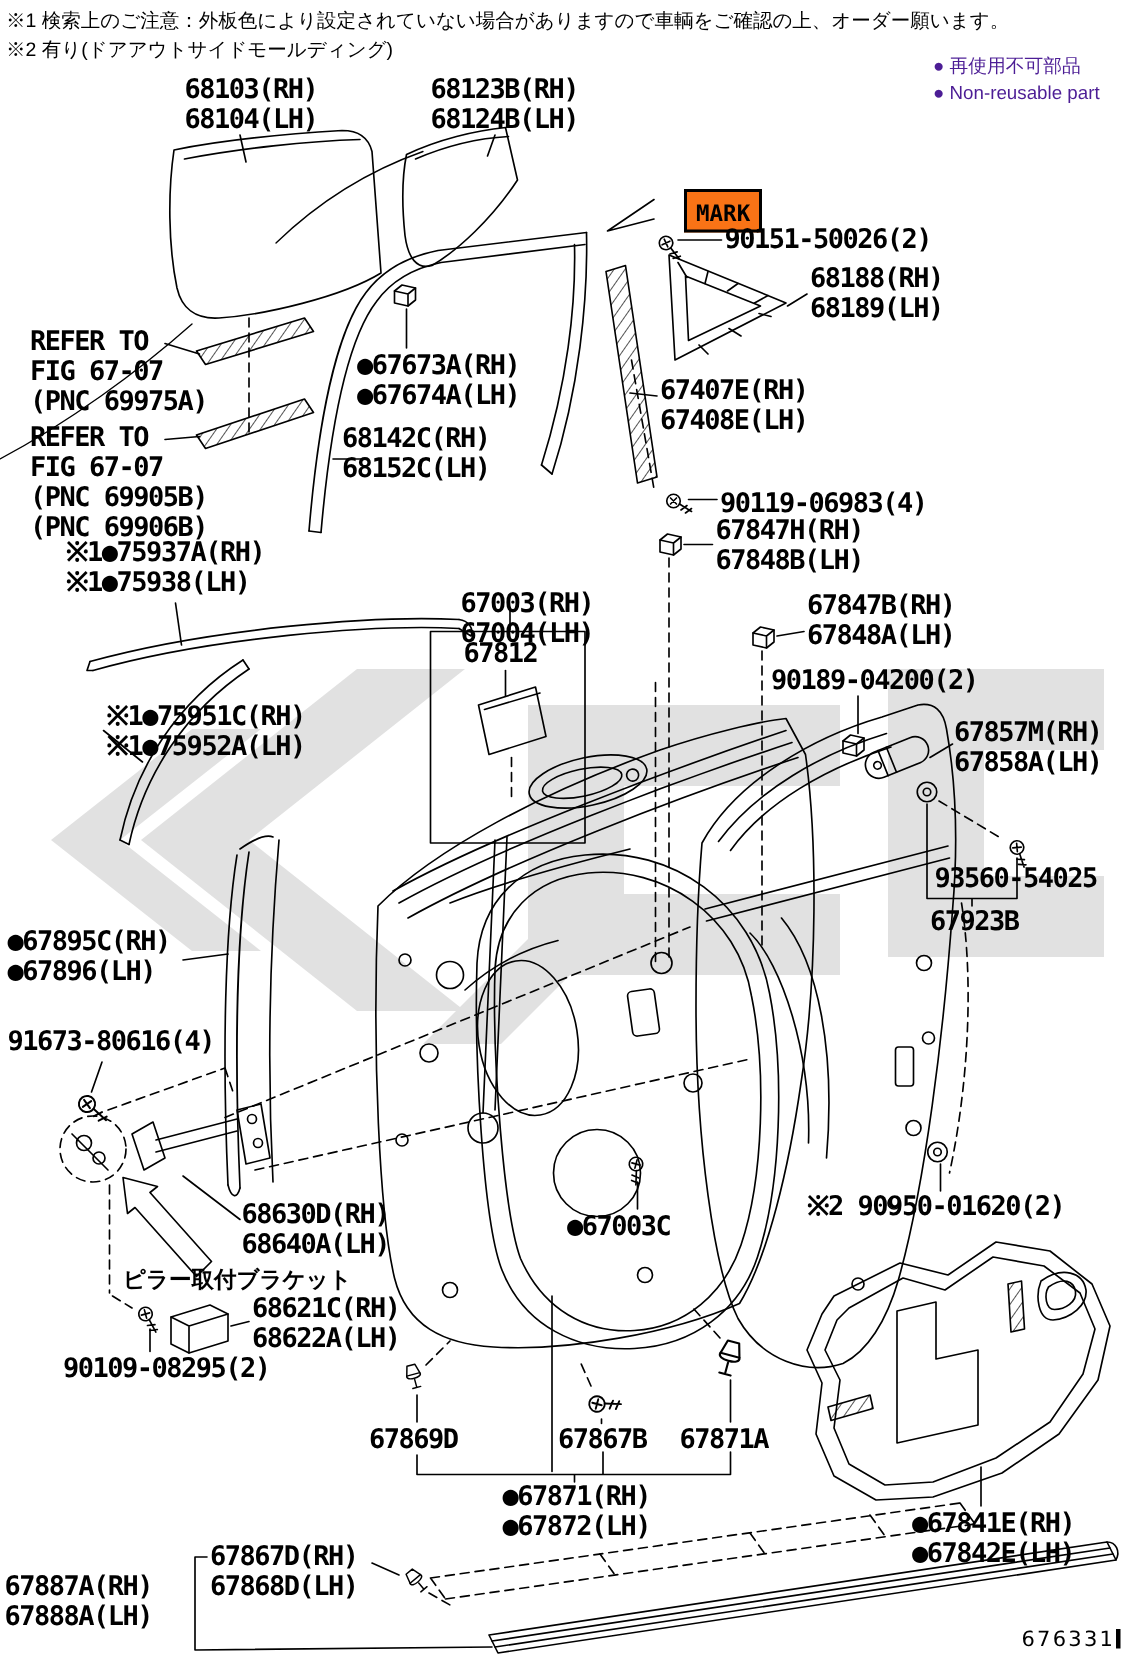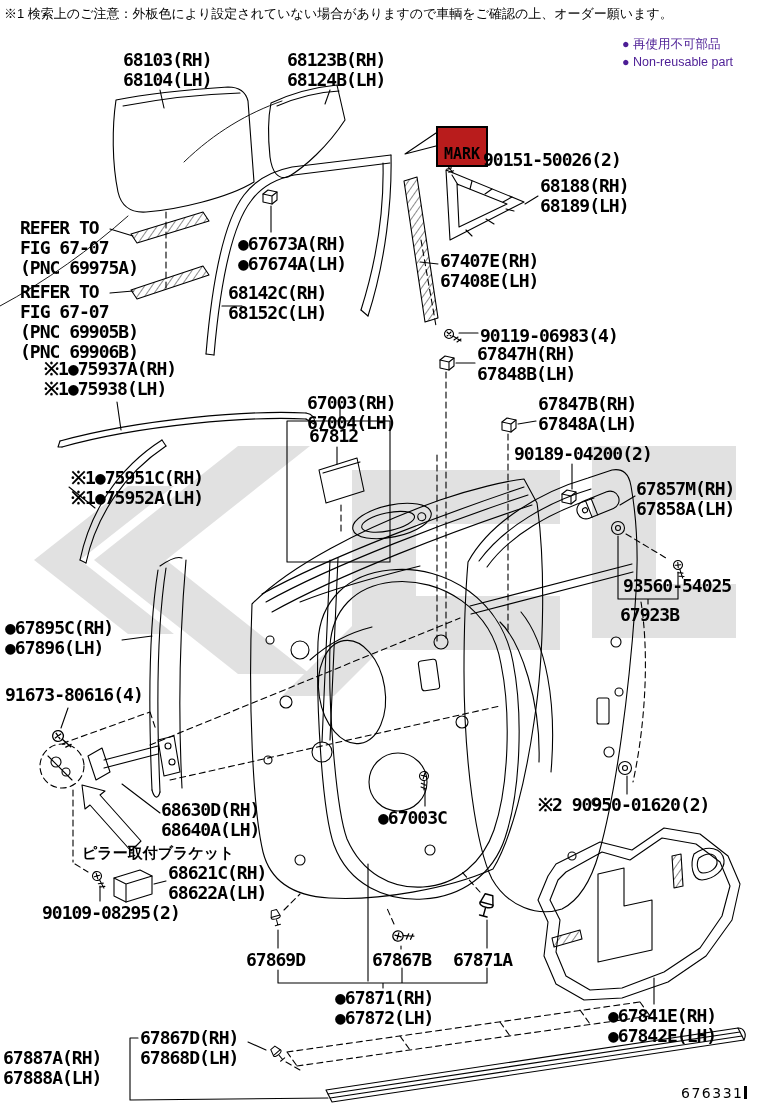--- a/index.html
+++ b/index.html
@@ -4,21 +4,21 @@
 <style>
   html,body { margin:0; padding:0; background:#fff; }
   #canvas { position:relative; width:760px; height:1112px; background:#ffffff; overflow:hidden;
             font-family:"DejaVu Sans Mono", monospace; color:#000; }
   #art { position:absolute; left:0; top:0; }
   .note { position:absolute; font:13px "Liberation Sans", sans-serif; white-space:nowrap; color:#000; }
   .legend-line { position:absolute; font:12.5px "Liberation Sans", sans-serif; white-space:nowrap; color:#4c1d95;text-align:center; }
   .plabel { position:absolute; font-family:"DejaVu Sans Mono", monospace; font-weight:bold;
             font-size:18px; line-height:20px; letter-spacing:-1px; white-space:nowrap; color:#000; z-index:3; }
   .plabel.jp { font-size:15px; letter-spacing:0; font-weight:bold; }
-  .plabel.boxed { border:2px solid #000; background:#b91c1c; padding:16px 6px 1px; font-size:15px; letter-spacing:0; }
+  .plabel.boxed { border:2px solid #000; background:#f97316; padding:4px 6px 1px; font-size:15px; letter-spacing:0;margin-left:20px; }
   .plabel.figcode { font-family:"DejaVu Sans", sans-serif; font-weight:normal; font-size:14px; letter-spacing:1.5px; }
   svg .dash { stroke-dasharray:6 4; }
 </style>
 </head>
 <body>
 
 <div id="canvas">
 
   <svg id="art" width="760" height="1112" viewBox="0 0 760 1112">
     <defs>
@@ -290,20 +290,21 @@
         <path d="M248,1042 L266,1050"></path>
         <path class="dash" d="M286,1062 L300,1070"></path>
         <path d="M130,1038 L130,1100 M130,1038 L138,1038 M130,1100 L328,1098"></path>
       </g>
 
       <rect x="744" y="1086" width="3" height="13" fill="#000" stroke="none"></rect>
     </g>
   </svg>
 
   <div class="note" style="left:4px; top:5px;">※1 検索上のご注意：外板色により設定されていない場合がありますので車輌をご確認の上、オーダー願います。</div>
+  <div class="note" style="left:4px; top:24px;">※2 有り(ドアアウトサイドモールディング)</div>
 
   <div class="legend-line" style="left:622px; top:36px;">● 再使用不可部品</div>
   <div class="legend-line" style="left:622px; top:55px;">● Non-reusable part</div>
 
   <div id="labels">
       <div class="plabel" style="left: 123px; top: 50px;">
         <div>68103(RH)</div>
         <div>68104(LH)</div>
       </div>
       <div class="plabel" style="left: 287px; top: 50px;">

